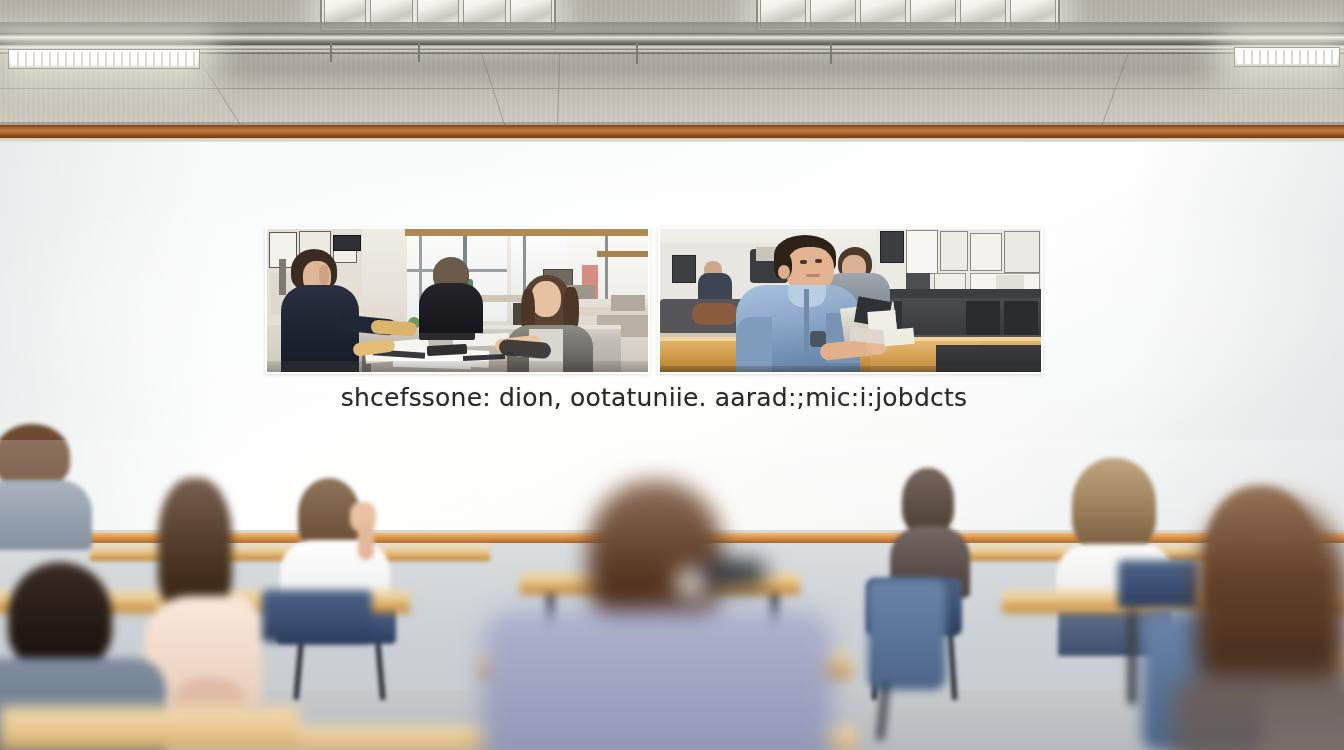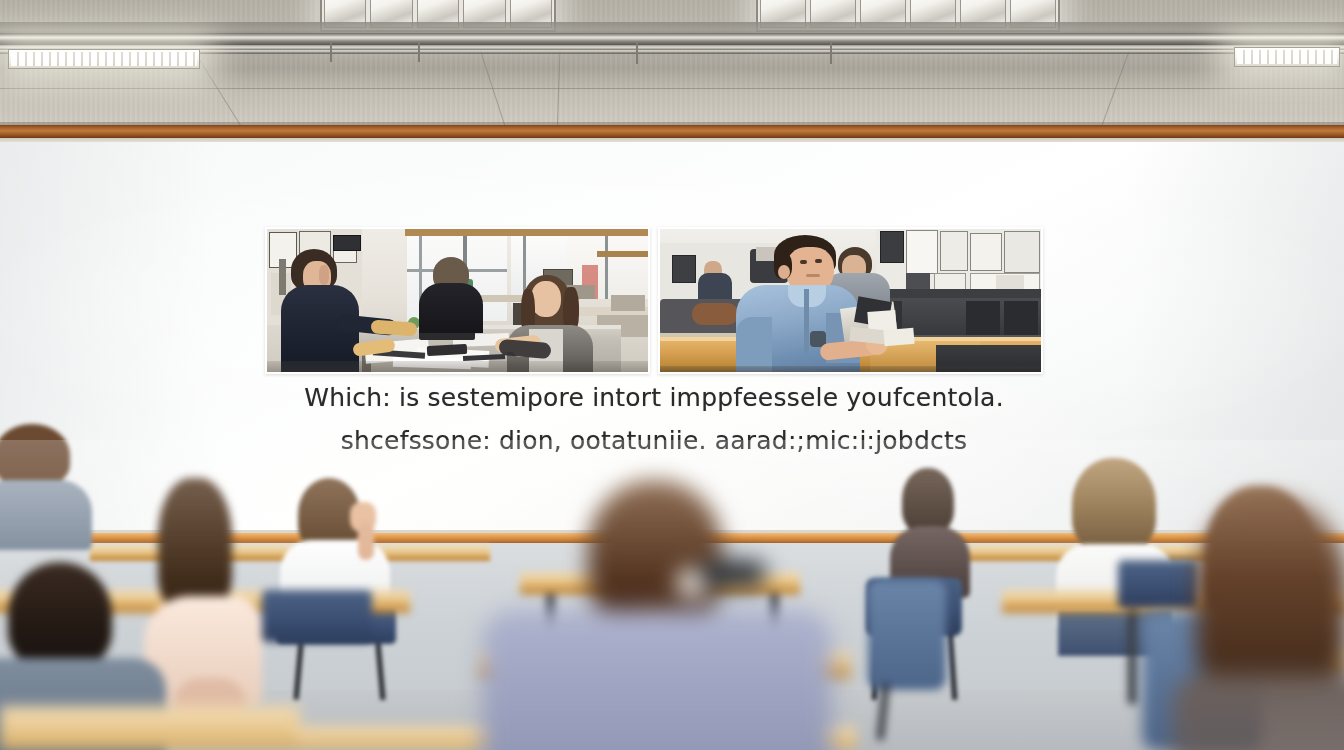--- a/index.html
+++ b/index.html
@@ -315,21 +315,20 @@
         <div class="b" style="left:208px;top:82px;width:28px;height:20px;background:#f0eee7;transform:rotate(-4deg);"></div>
         <div class="b" style="left:190px;top:100px;width:44px;height:14px;background:#ddd8cd;transform:rotate(6deg);"></div>
         <div class="b" style="left:224px;top:100px;width:30px;height:16px;background:#efece3;transform:rotate(-5deg);"></div>
 
         <div class="b" style="left:276px;top:116px;width:105px;height:27px;background:linear-gradient(180deg,#3a3c40,#2a2c30);"></div>
         <div class="b" style="left:0;top:137px;width:381px;height:6px;background:linear-gradient(180deg,rgba(70,66,60,.25),rgba(50,46,42,.45));"></div>
       </div>
     </div>
 
     <div class="slide-text">
-      <div class="line1">Which: is sestemipore intort imppfeessele  youfcentola.</div>
       <div class="line2">shcefssone: dion,  ootatuniie. aarad:;mic:i:jobdcts</div>
     </div>
   </div>
 
   <div class="ledge-top"></div>
   <div class="ledge"></div>
   <div class="ledge-sh"></div>
   <div class="lower-wall"></div>
   <div class="floor"></div>
 

